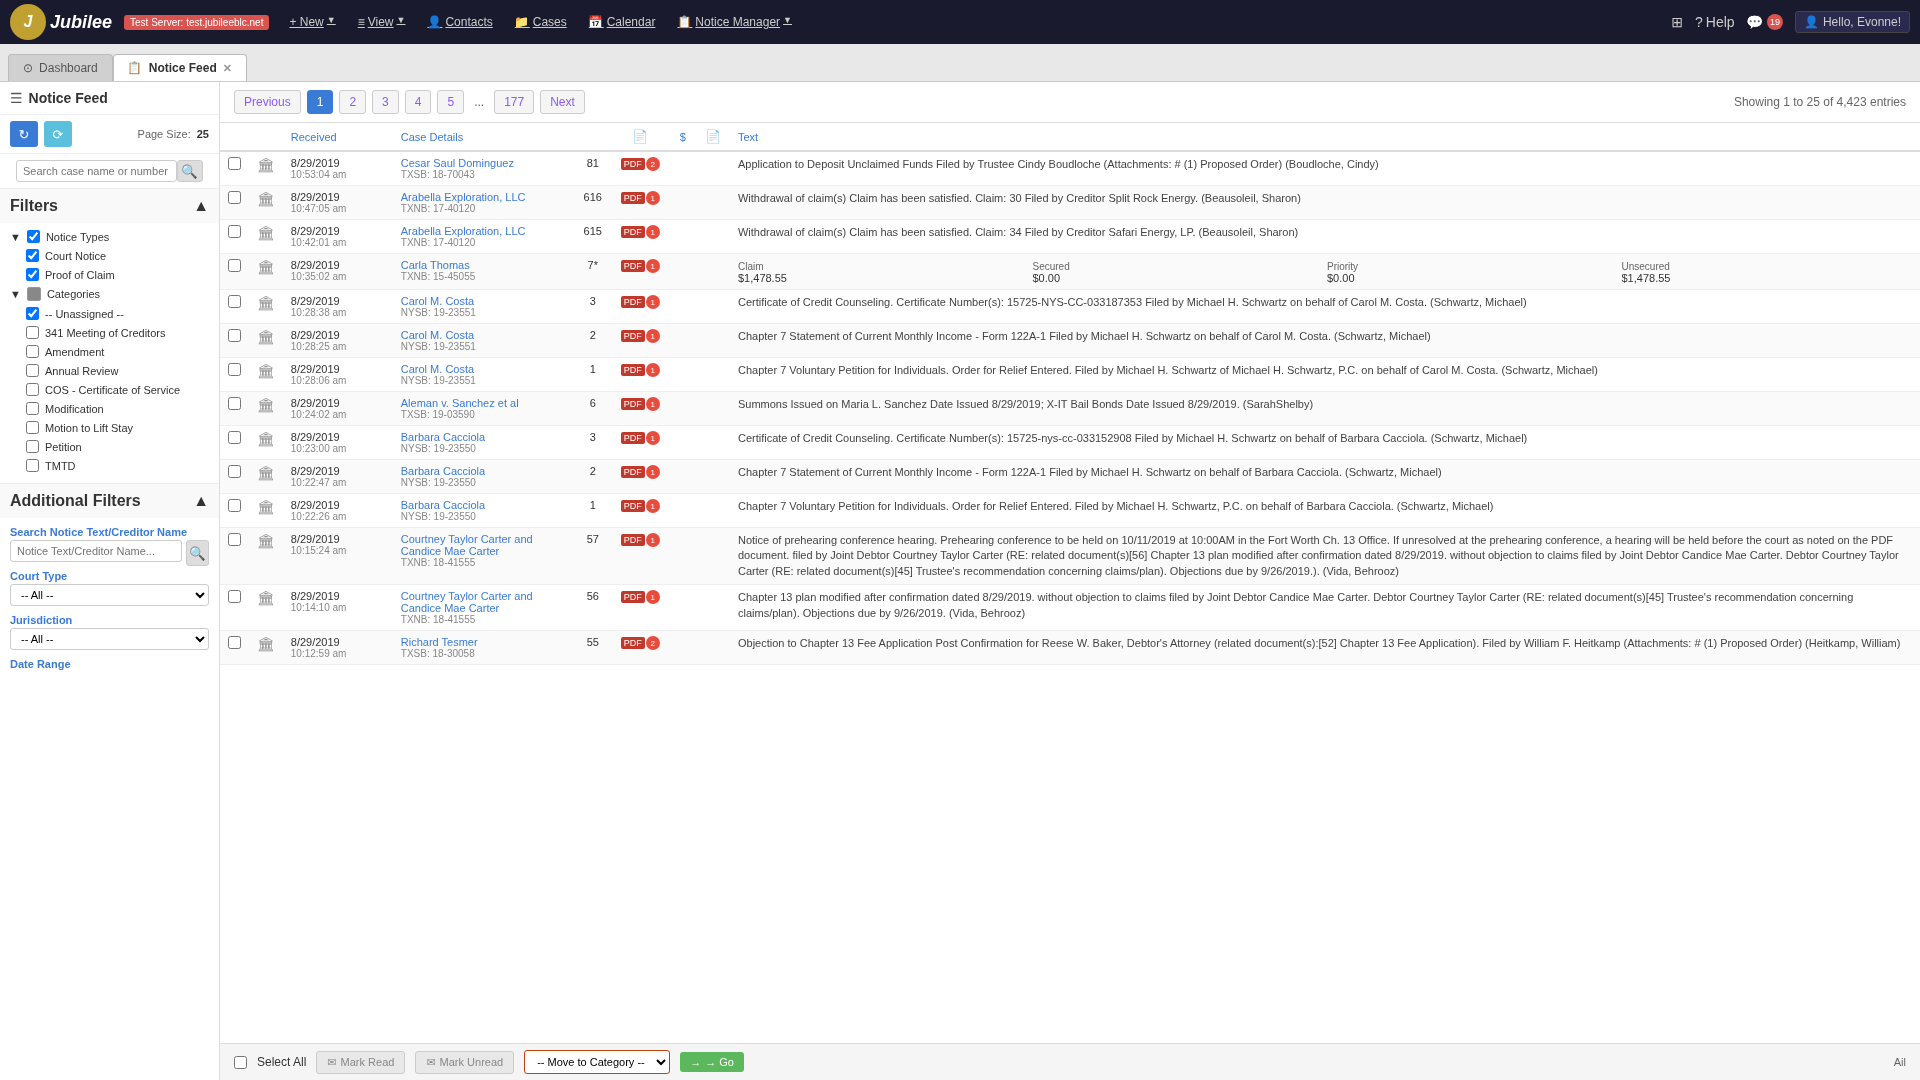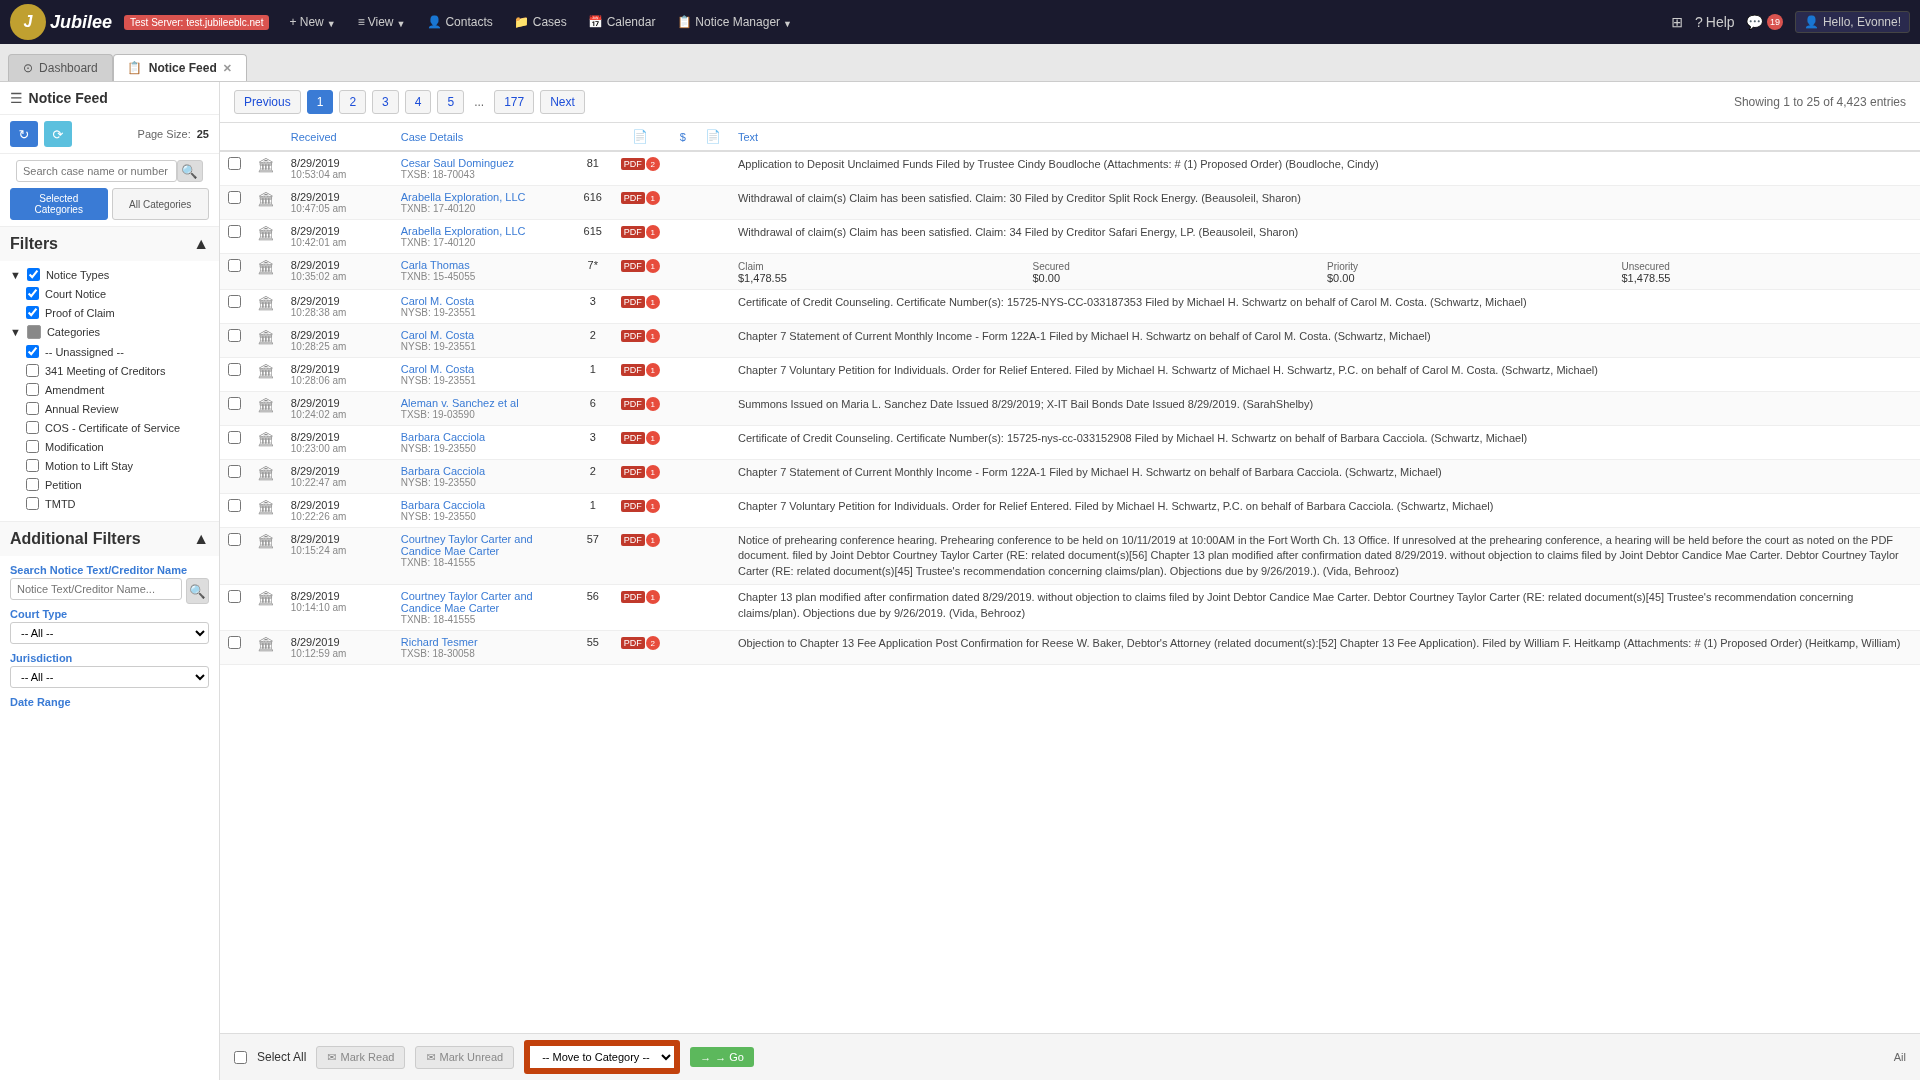--- a/index.html
+++ b/index.html
@@ -44,22 +44,23 @@
       margin-right: 6px;
     }
     .nav-btn {
       background: none;
       border: none;
       color: #ccc;
       cursor: pointer;
       font-size: 12px;
       padding: 4px 8px;
       display: flex;
-      align-items: flex-end;
+      align-items: flex-start;
       gap: 3px;
+      text-decoration: underline;
     }
     .nav-btn .arrow { font-size: 9px; }
     .nav-spacer { flex: 1; }
     .nav-right {
       display: flex;
       align-items: center;
       gap: 12px;
       color: #ccc;
       font-size: 12px;
     }
@@ -310,21 +311,21 @@
       gap: 6px;
       border-bottom: 1px solid #ddd;
     }
     .page-btn {
       border: 1px solid #ccc;
       background: #f5f5f5;
       border-radius: 3px;
       padding: 4px 9px;
       cursor: pointer;
       font-size: 12px;
-      color: #1d4ed8;
+      color: #8b5cf6;
     }
     .page-btn.active {
       background: #3a7bd5;
       color: white;
       border-color: #3a7bd5;
     }
     .page-dots { padding: 4px 4px; font-size: 12px; color: #666; }
     .total-label { margin-left: auto; font-size: 12px; color: #666; }
 
     
@@ -386,21 +387,21 @@
       padding: 4px 10px;
       cursor: pointer;
       font-size: 11px;
       color: #888;
       display: flex;
       align-items: center;
       gap: 4px;
     }
     .bottom-btn:disabled { opacity: 0.5; cursor: default; }
     .category-select {
-      border: 6px solid #c2410c;
+      border: 1px solid #c2410c;
       border-radius: 3px;
       padding: 4px 8px;
       font-size: 11px;
       background: white;
     }
     .go-btn {
       background: #5cb85c;
       border: none;
       border-radius: 3px;
       color: white;
@@ -487,24 +488,20 @@
     <div class="sidebar-toolbar">
       <button class="sidebar-refresh-btn">↻</button>
       <button class="sidebar-refresh-btn2">⟳</button>
       <span class="page-size-label">Page Size:</span>
       <span class="page-size-val">25</span>
     </div>
     <div class="search-row">
       <input class="search-input" type="text" placeholder="Search case name or number" style="">
       <button class="search-btn">🔍</button>
     </div>
-    <div class="cat-buttons">
-      <button class="cat-btn active">Selected Categories</button>
-      <button class="cat-btn inactive">All Categories</button>
-    </div>
 
     <div class="filter-section">
       <div class="filter-header">
         <span>Filters</span>
         <span>▲</span>
       </div>
       <div class="filter-content">
 
         <div class="filter-item">
           <span>▼</span>

